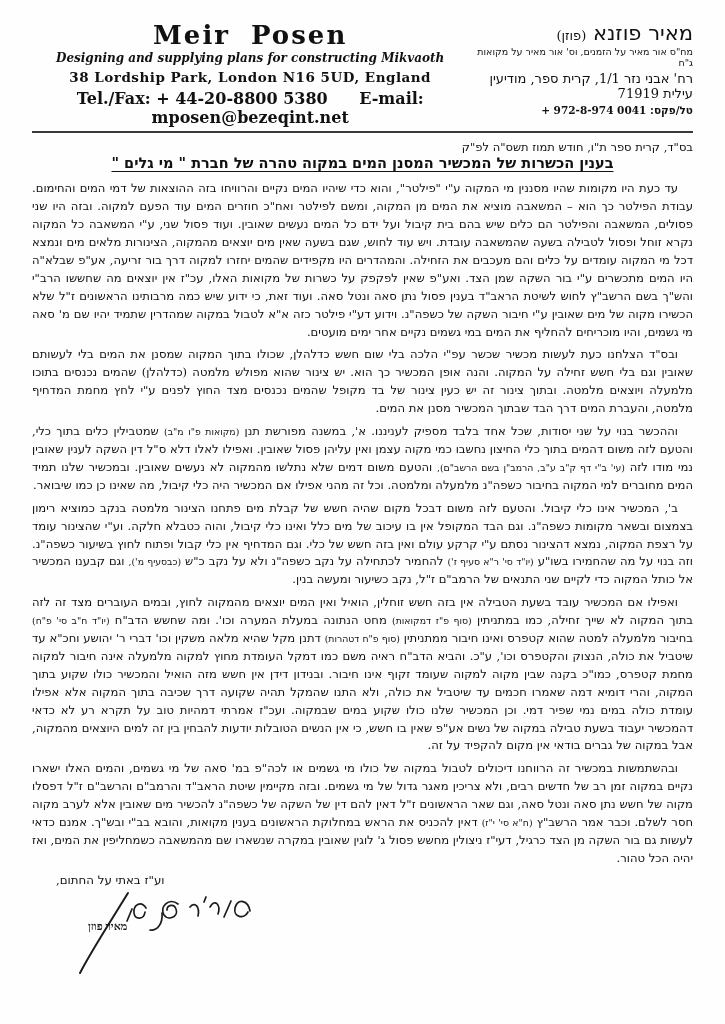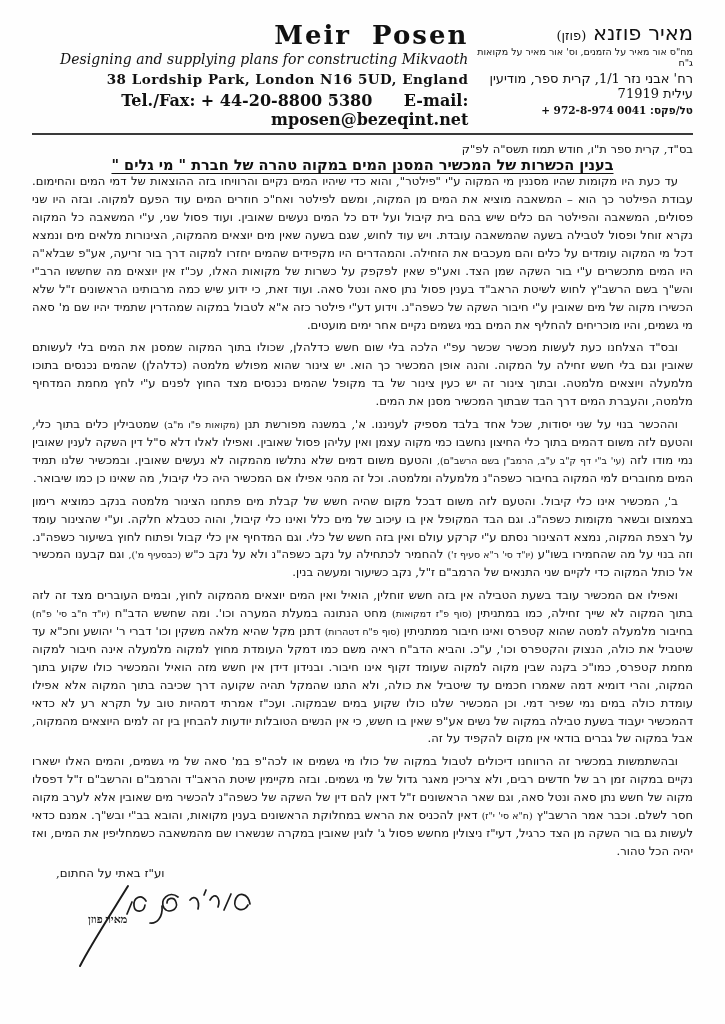--- a/index.html
+++ b/index.html
@@ -9,40 +9,40 @@
     margin:0 auto;
     background:#fefefe;
     color:#111;
     box-sizing:border-box;
     padding:22px 32px 10px 32px;
     overflow:hidden;
     font-family:"DejaVu Serif","DejaVu Sans",serif;
   }
   
   .letterhead{display:flex;justify-content:space-between;align-items:flex-start;}
-  .lh-left{text-align:right;direction:ltr;}
+  .lh-left{text-align:center;direction:ltr;}
   .lh-right{text-align:right;direction:rtl;}
   .brand-name{font-size:26px;font-weight:bold;letter-spacing:2px;word-spacing:10px;line-height:1.05;}
-  .brand-tagline{font-size:14px;font-weight:normal;font-style:italic;margin-top:2px;}
+  .brand-tagline{font-size:12px;font-weight:bold;font-style:italic;margin-top:2px;}
   .brand-address{font-size:13.5px;font-weight:bold;margin-top:4px;letter-spacing:0.5px;}
   .brand-telfax{font-size:16px;font-weight:bold;margin-top:4px;}
   .brand-telfax .email{margin-left:26px;}
   .he-name{font-size:21px;font-weight:normal;line-height:1.05;}
   .he-name .suffix{font-size:13px;}
   .he-books{font-size:9.5px;margin-top:2px;}
   .he-address{font-size:13px;margin-top:3px;}
   .he-telfax{font-size:10.5px;font-weight:bold;margin-top:3px;}
   .he-telfax .num{direction:ltr;unicode-bidi:embed;display:inline-block;}
   .rule{border-bottom:2px solid #3a3a3a;margin-top:4px;}
   
   .date-line{direction:rtl;text-align:right;font-size:11.5px;margin-top:7px;}
   .doc-title{direction:rtl;text-align:center;font-size:14.5px;font-weight:bold;
     text-decoration:underline;text-underline-offset:3px;}
   
-  .body-text{direction:rtl;}
+  .body-text{direction:rtl;margin-top:9px;}
   .par{
     margin:0 0 5px 0;
     font-size:11.6px;line-height:17.9px;
     text-align:justify;text-justify:inter-word;
     text-indent:15px;
   }
   .par .cite{font-size:9.3px;}
   
   .closing-line{direction:rtl;text-align:left;font-size:11.8px;margin:4px 0 2px 0;padding-left:24px;}
   .signature{position:relative;width:215px;height:86px;margin-left:14px;}

